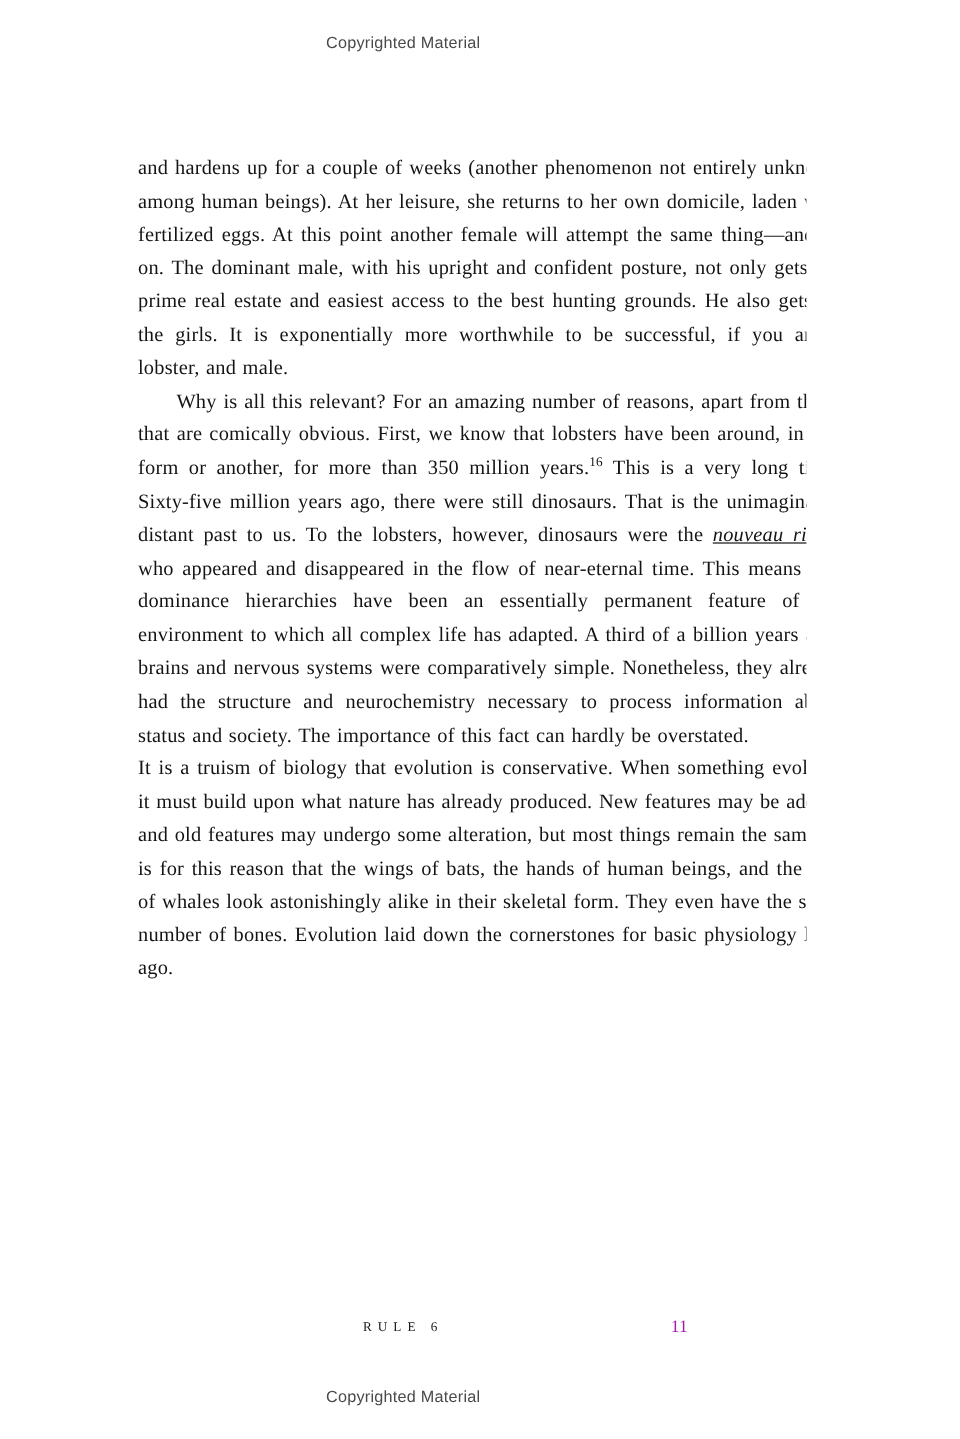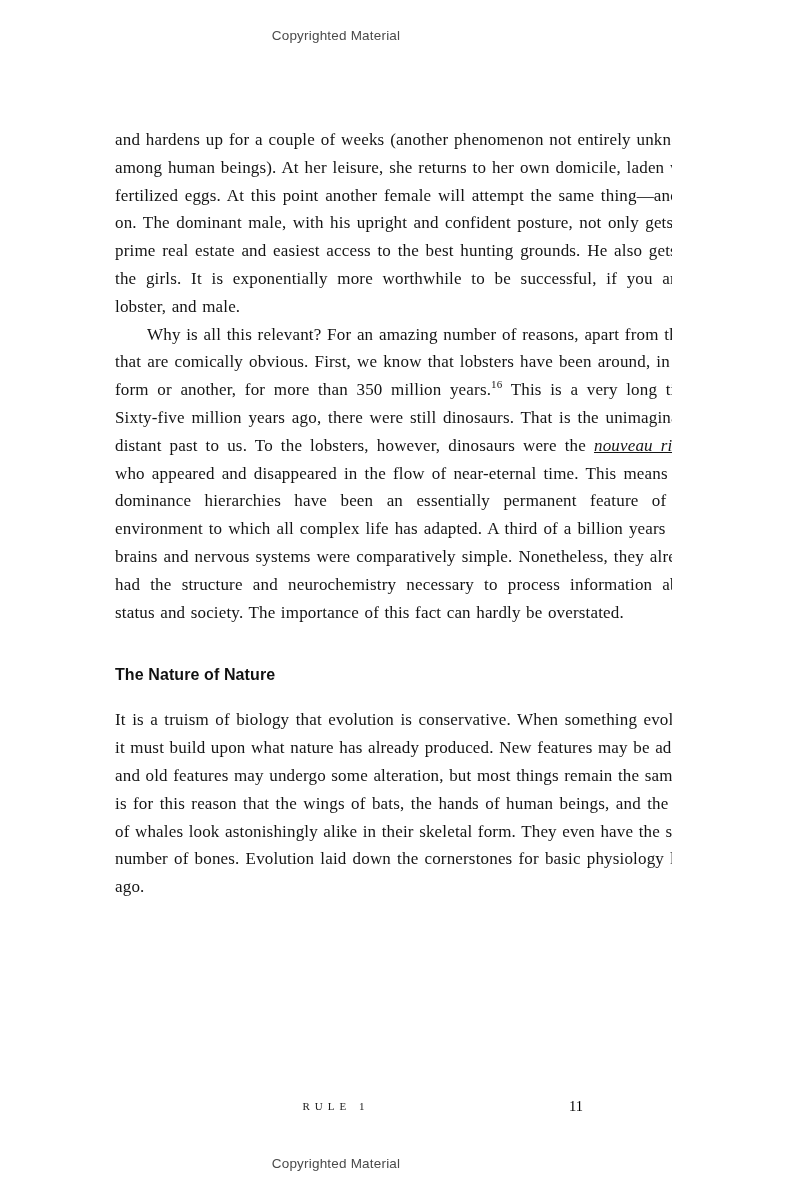--- a/index.html
+++ b/index.html
@@ -72,47 +72,46 @@
     left: 0;
     width: 100%;
     text-align: center;
     font-family: "Liberation Serif", serif;
     font-size: 11px;
     letter-spacing: 5px;
     color: #1a1a1a;
   }
   .page-number {
     position: absolute;
-    right: 89px;
+    right: 99px;
     top: -2px;
     font-family: "Liberation Serif", serif;
     font-size: 14.5px;
-    color: #000000;
+    color: #a21caf;
   }
 </style>
 </head>
 <body>
 
 <div class="page">
 
   <div class="copyright top">Copyrighted Material</div>
 
   <div class="content">
 
     <p class="body">and hardens up for a couple of weeks (another phenomenon not entirely unknown among human beings). At her leisure, she returns to her own domicile, laden with fertilized eggs. At this point another female will attempt the same thing—and so on. The dominant male, with his upright and confident posture, not only gets the prime real estate and easiest access to the best hunting grounds. He also gets all the girls. It is exponentially more worthwhile to be successful, if you are a lobster, and male.</p>
 
     <p class="body indent"><span>Why is all this relevant? For an amazing number of reasons, apart from those that are comically obvious. First, we know that lobsters have been around, in one form or another, for more than 350 million years.</span><sup class="footnote">16</sup><span> This is a very long time. Sixty-five million years ago, there were still dinosaurs. That is the unimaginably distant past to us. To the lobsters, however, dinosaurs were the </span><em class="italic-phrase">nouveau riche</em><span>, who appeared and disappeared in the flow of near-eternal time. This means that dominance hierarchies have been an essentially permanent feature of the environment to which all complex life has adapted. A third of a billion years ago, brains and nervous systems were comparatively simple. Nonetheless, they already had the structure and neurochemistry necessary to process information about status and society. The importance of this fact can hardly be overstated.</span></p>
 
-    <h2 class="section-heading">The Nature of Nature</h2>
 
     <p class="body">It is a truism of biology that evolution is conservative. When something evolves, it must build upon what nature has already produced. New features may be added, and old features may undergo some alteration, but most things remain the same. It is for this reason that the wings of bats, the hands of human beings, and the fins of whales look astonishingly alike in their skeletal form. They even have the same number of bones. Evolution laid down the cornerstones for basic physiology long ago.</p>
 
 
   </div>
 
   <div class="footer">
-    <span class="running-title">RULE 1</span>
+    <span class="running-title">RULE 6</span>
     <span class="page-number">11</span>
   </div>
 
   <div class="copyright bottom">Copyrighted Material</div>
 
 </div>
 
 </body></html>

